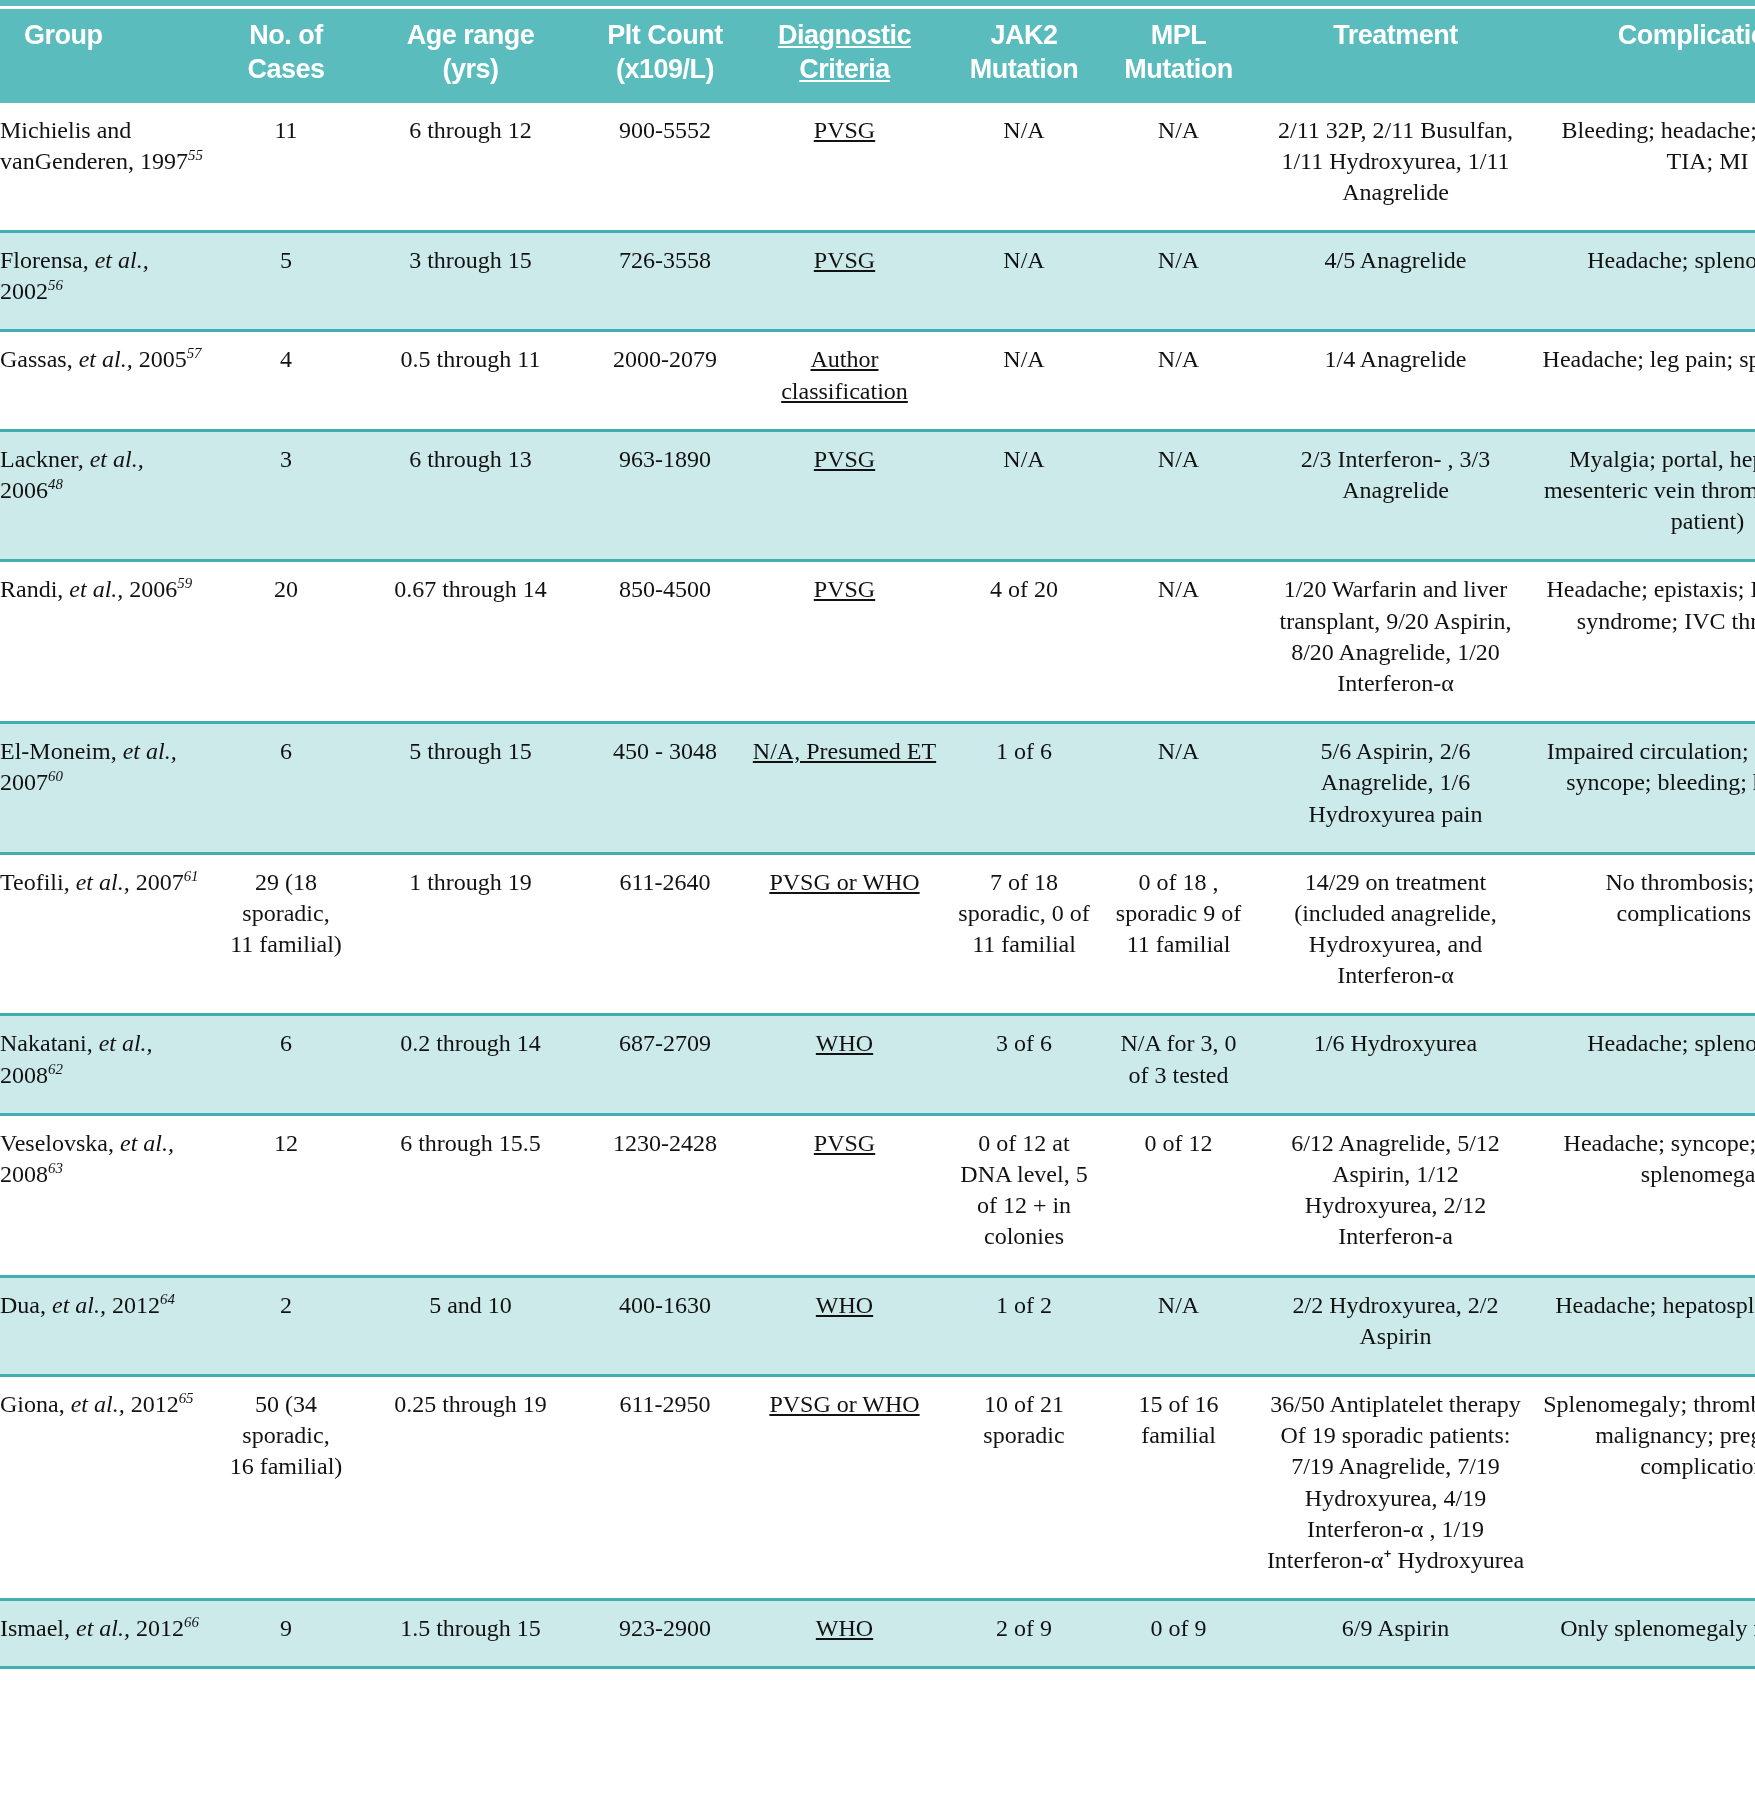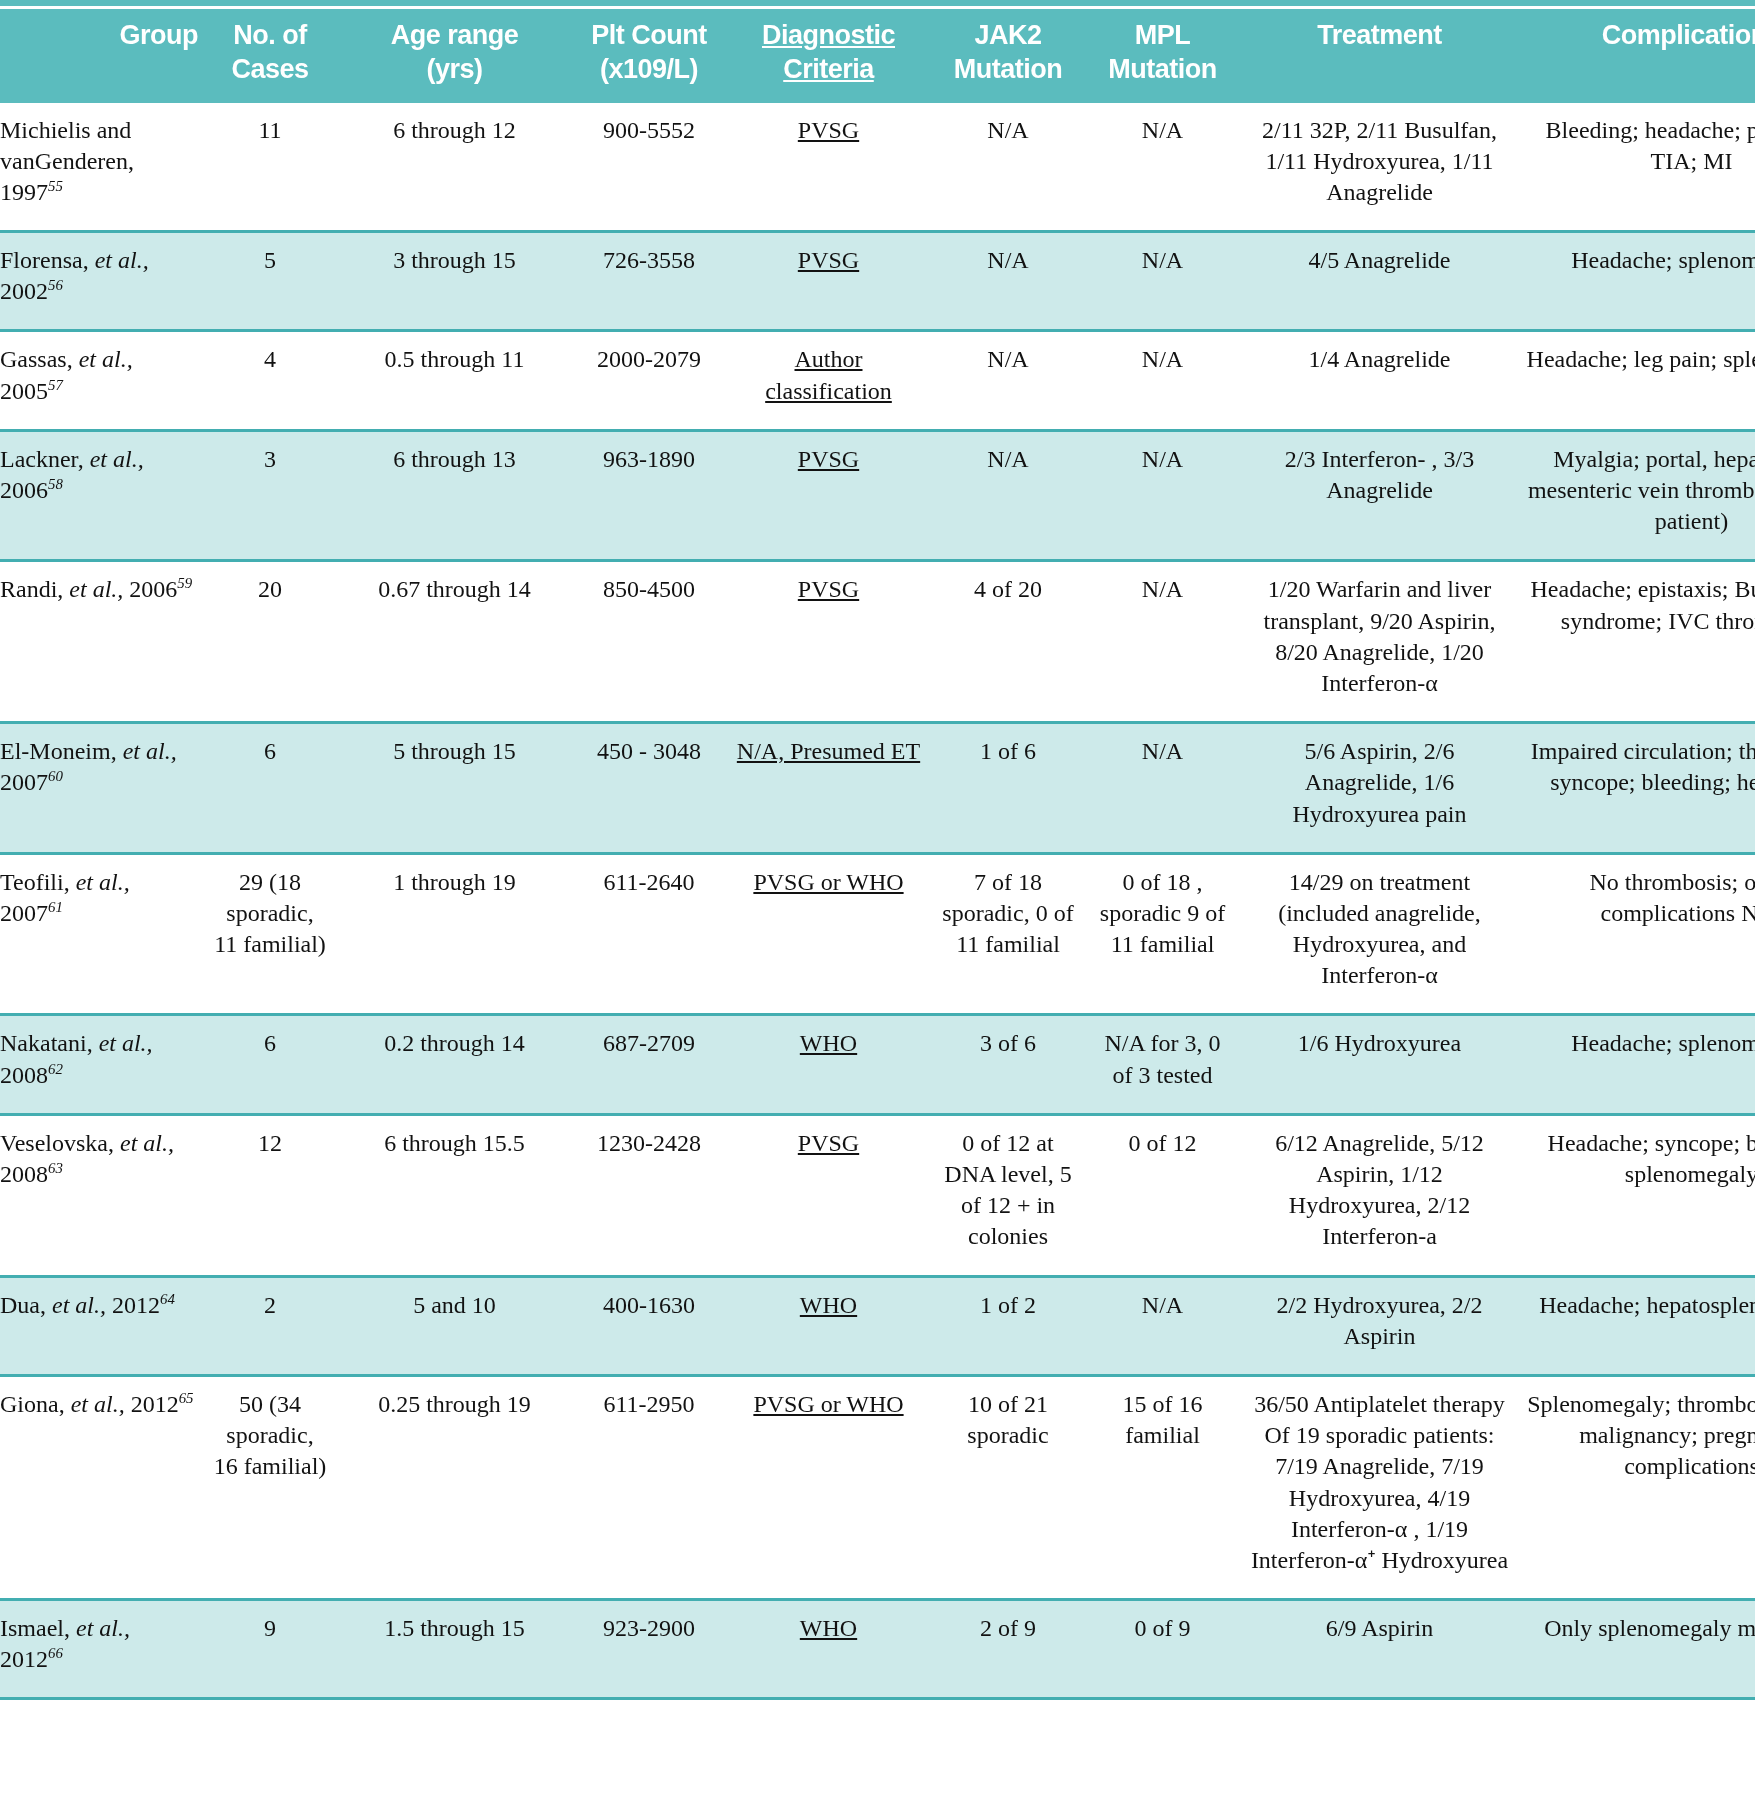--- a/index.html
+++ b/index.html
@@ -33,21 +33,21 @@
     font-family:"Liberation Sans", sans-serif;
     font-weight:bold;
     font-size:27px;
     line-height:1.25;
     letter-spacing:-0.5px;
     padding:10px 6px 16px 6px;
     vertical-align:top;
     text-align:center;
     white-space:pre-line;
   }
-  thead th.c-group{ text-align:right; padding-left:8px; }
+  thead th.c-group{ text-align:left; padding-left:24px; }
   tbody td{
     font-size:24px;
     line-height:1.3;
     padding:12px 8px 22px 8px;
     vertical-align:top;
     text-align:center;
     white-space:pre-line;
     word-wrap:break-word;
   }
   tbody td.c-group{ text-align:left; padding-left:0; }
@@ -126,21 +126,21 @@
           <td class="c-cases">4</td>
           <td class="c-age">0.5 through 11</td>
           <td class="c-plt">2000-2079</td>
           <td class="c-criteria">Author classification</td>
           <td class="c-jak2">N/A</td>
           <td class="c-mpl">N/A</td>
           <td class="c-treatment">1/4 Anagrelide</td>
           <td class="c-complications">Headache; leg pain; splenomegaly</td>
         </tr>
         <tr>
-          <td class="c-group"><span>Lackner, </span><i>et al., </i><span>2006</span><sup>58</sup></td>
+          <td class="c-group"><span>Lackner, </span><i>et al., </i><span>2006</span><sup>48</sup></td>
           <td class="c-cases">3</td>
           <td class="c-age">6 through 13</td>
           <td class="c-plt">963-1890</td>
           <td class="c-criteria">PVSG</td>
           <td class="c-jak2">N/A</td>
           <td class="c-mpl">N/A</td>
           <td class="c-treatment">2/3 Interferon- , 3/3 Anagrelide</td>
           <td class="c-complications">Myalgia; portal, hepatic, and mesenteric vein thrombosis (same patient)</td>
         </tr>
         <tr>

